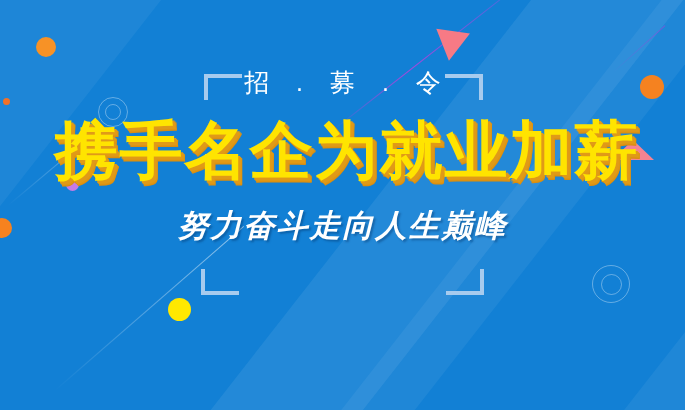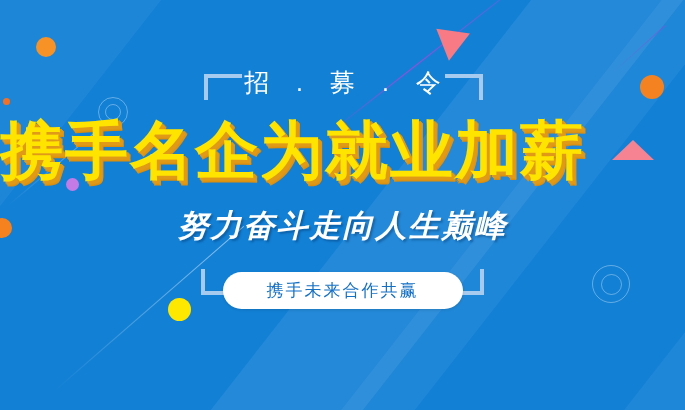--- a/index.html
+++ b/index.html
@@ -127,32 +127,33 @@
     color: #FFFFFF;
     font-size: 25px;
     letter-spacing: 10px;
     text-indent: 10px;
     font-weight: 400;
     white-space: nowrap;
   }
   .main-title {
     position: absolute;
     left: 0; right: 0; top: 117px;
-    text-align: left;
+    text-align: center;
     color: #FFE400;
     font-size: 63px;
     font-weight: bold;
     letter-spacing: 2px;
     white-space: nowrap;
     line-height: 1.05;
     text-shadow:
       2px 2px 0 #E09A18,
       3px 3px 0 #E09A18,
       4px 4px 0 #DF9412,
       4px 5px 0 #D98D10;
+    padding-left: 9px;
   }
   .sub-title {
     position: absolute;
     left: 0; right: 0; top: 205px;
     text-align: center;
     color: #FFFFFF;
     font-size: 31px;
     font-weight: bold;
     letter-spacing: 2px;
     white-space: nowrap;
@@ -223,15 +224,14 @@
     <i class="h"></i>
     <i class="v"></i>
   </div>
 
   <div class="eyebrow">招 . 募 . 令</div>
 
   <div class="main-title">携手名企为就业加薪</div>
 
   <div class="sub-title">努力奋斗走向人生巅峰</div>
 
-  <button class="cta">携手未来合作共赢</button>
 
 </div>
 
 </body></html>

